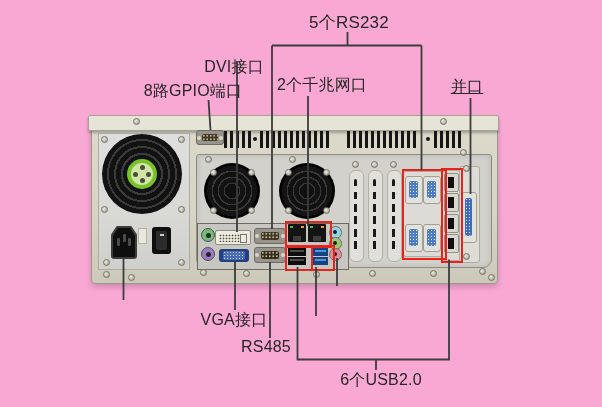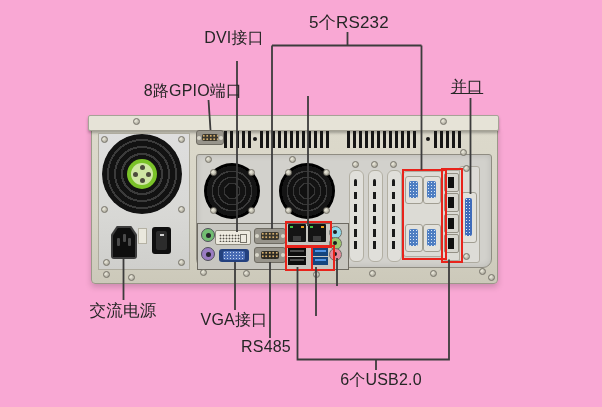--- a/index.html
+++ b/index.html
@@ -256,25 +256,25 @@
     <path d="M470.5,98 V194" stroke="var(--callout-line)" stroke-width="1.8" fill="none"></path>
     <path d="M123.5,258 V300" stroke="var(--callout-line)" stroke-width="1.8" fill="none"></path>
     <path d="M235,262 V310" stroke="var(--callout-line)" stroke-width="1.8" fill="none"></path>
     <path d="M270,262 V338" stroke="var(--callout-line)" stroke-width="1.8" fill="none"></path>
     <path d="M316,267 V316" stroke="var(--callout-line)" stroke-width="1.8" fill="none"></path>
     <path d="M337,258 V286" stroke="var(--callout-line)" stroke-width="1.8" fill="none"></path>
     <path d="M297.5,267 V359.5 H449 V259.5 M376,359.5 V370" stroke="var(--callout-line)" stroke-width="1.8" fill="none"></path>
   </svg>
 
   <div class="lbl big" style="left:349px;top:11px;">5个RS232</div>
-  <div class="lbl" style="left:234px;top:28px;">DVI接口</div>
+  <div class="lbl" style="left:234px;top:57px;">DVI接口</div>
   <div class="lbl" style="left:193px;top:81px;">8路GPIO端口</div>
+  <div class="lbl" style="left:322px;top:75px;">2个千兆网口</div>
   <div class="lbl" style="left:467px;top:77px;text-decoration:underline;">并口</div>
   <div class="lbl center" style="left:123px;top:300px;">
-    <span style="display:block;">交流电源</span>
   </div>
   <div class="lbl" style="left:234px;top:310px;">VGA接口</div>
   <div class="lbl" style="left:266px;top:338px;">RS485</div>
   <div class="lbl" style="left:381px;top:370px;">6个USB2.0</div>
 
 <div class="abs screw" style="left: 133px; top: 118px;"></div>
     <div class="abs screw" style="left: 440px; top: 118px;"></div>
     <div class="abs screw" style="left: 101px; top: 136px;"></div>
     <div class="abs screw" style="left: 178px; top: 136px;"></div>
     <div class="abs screw" style="left: 101px; top: 206px;"></div>

